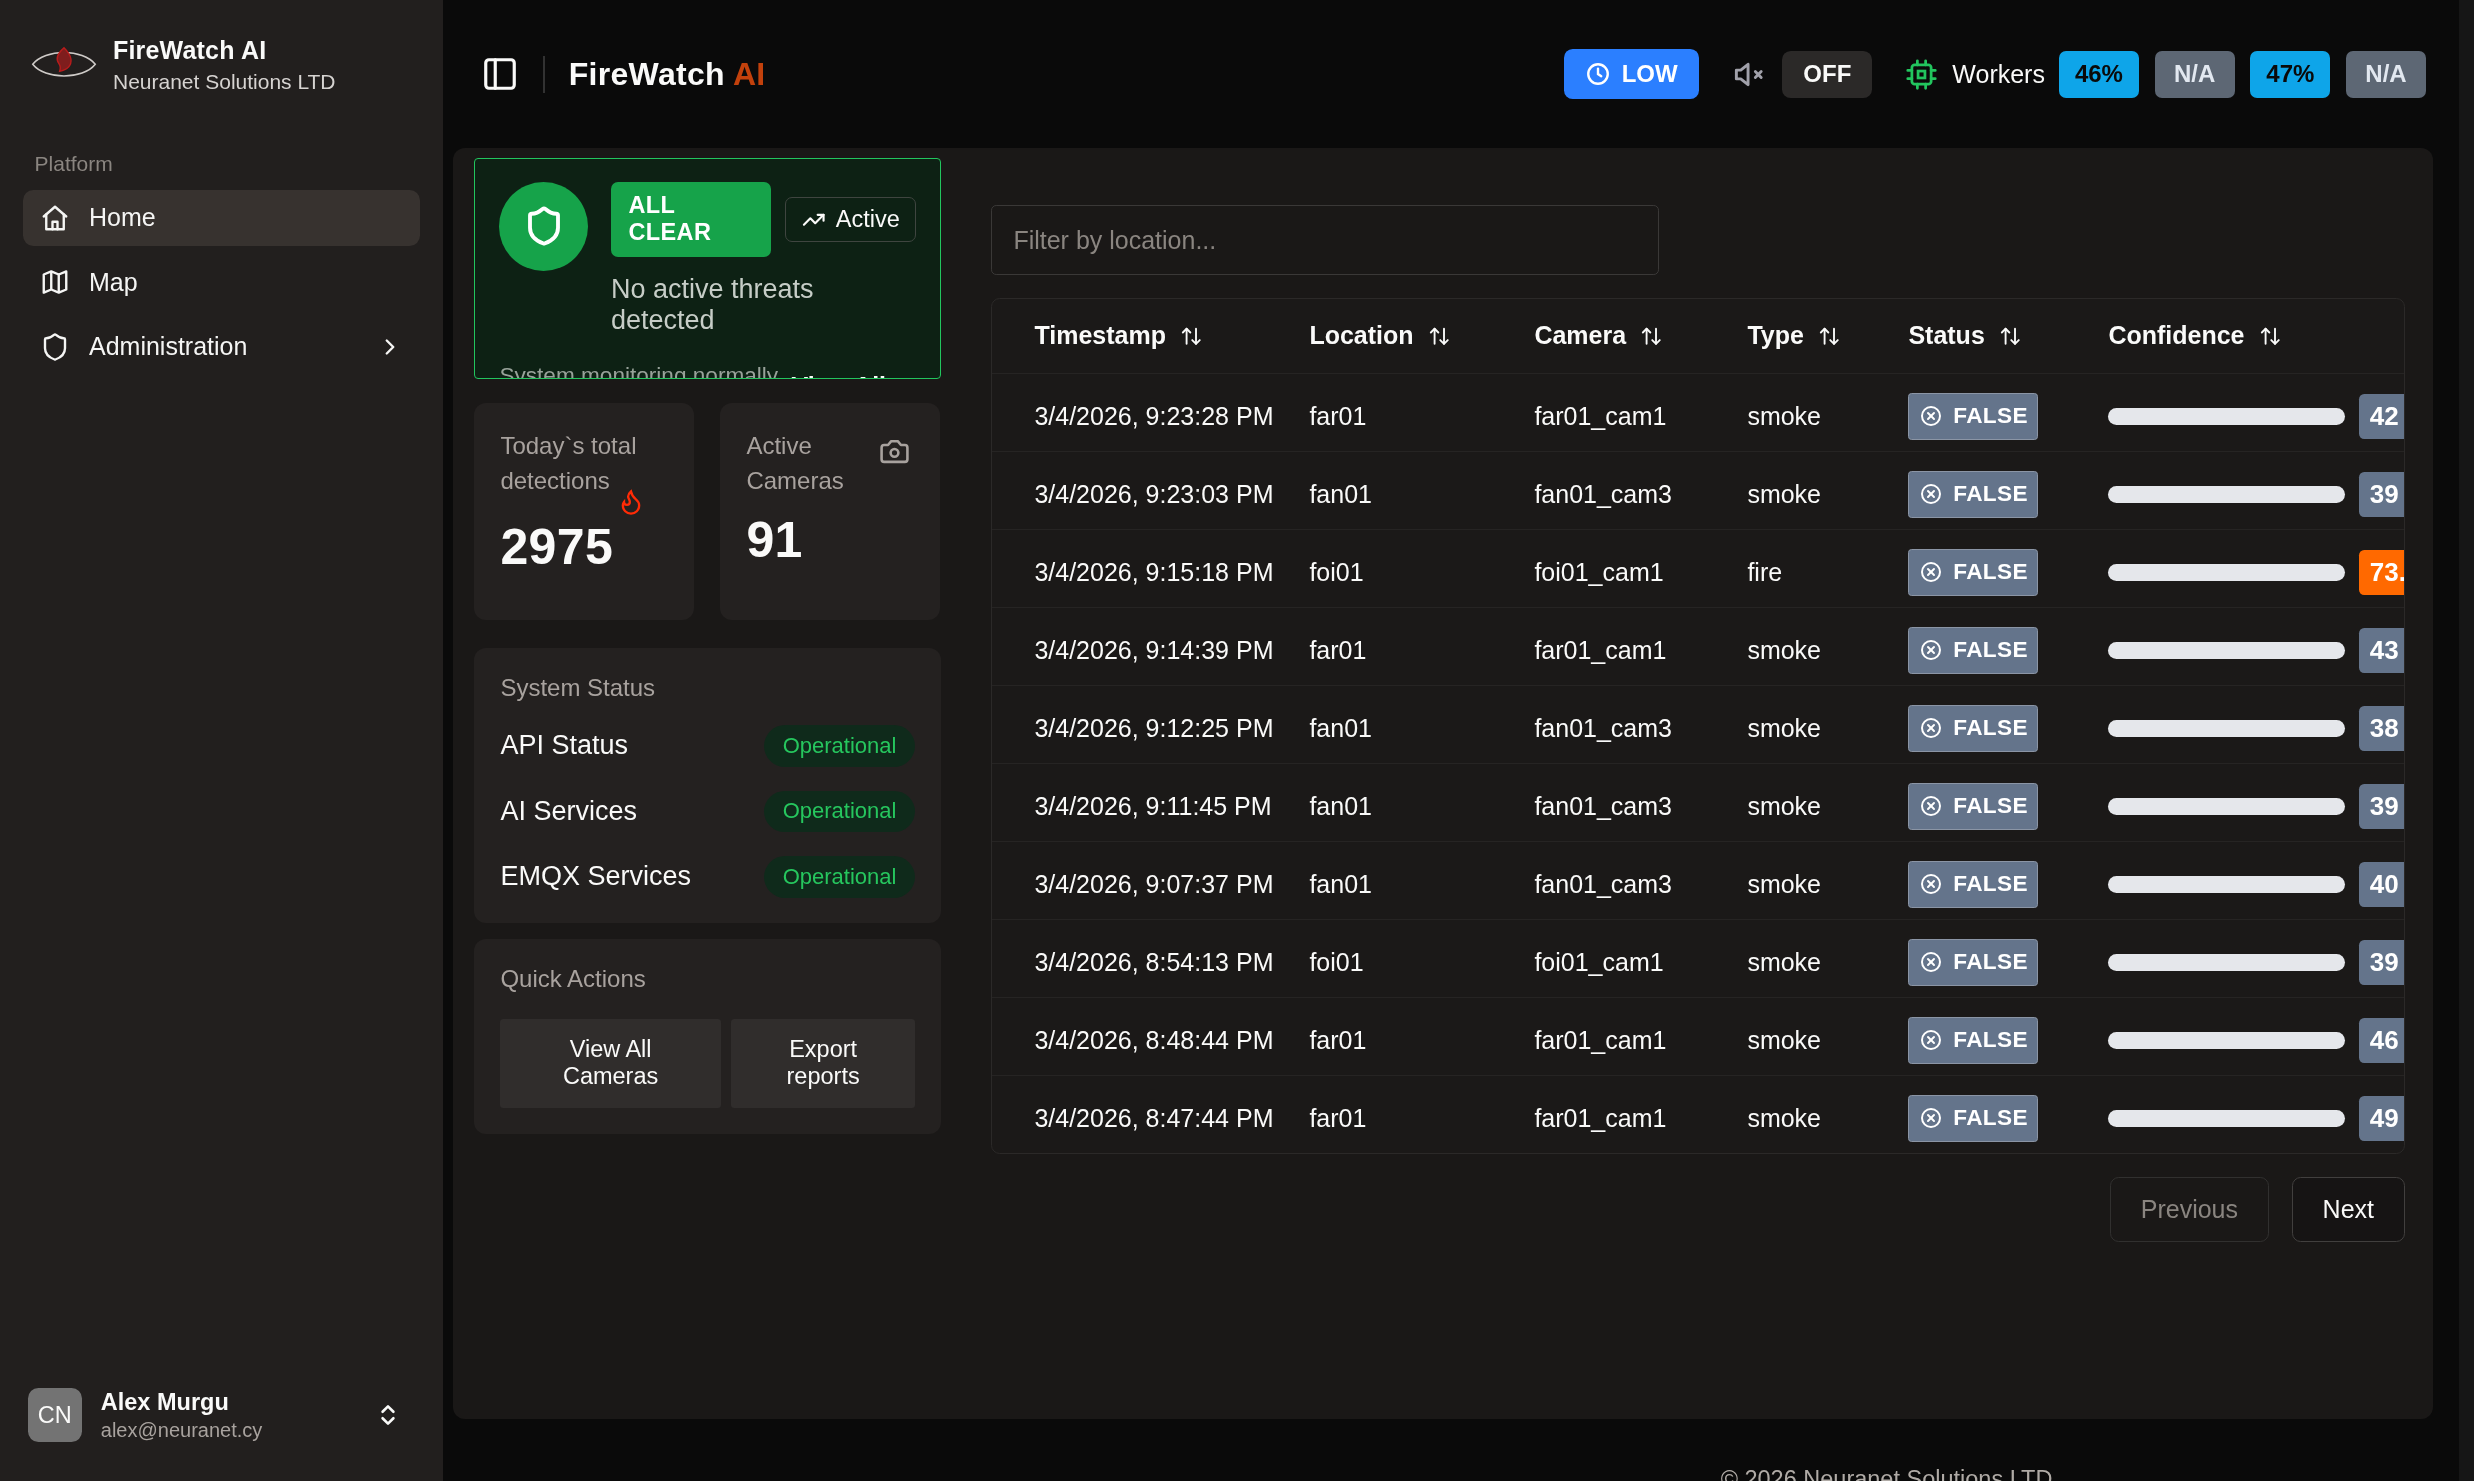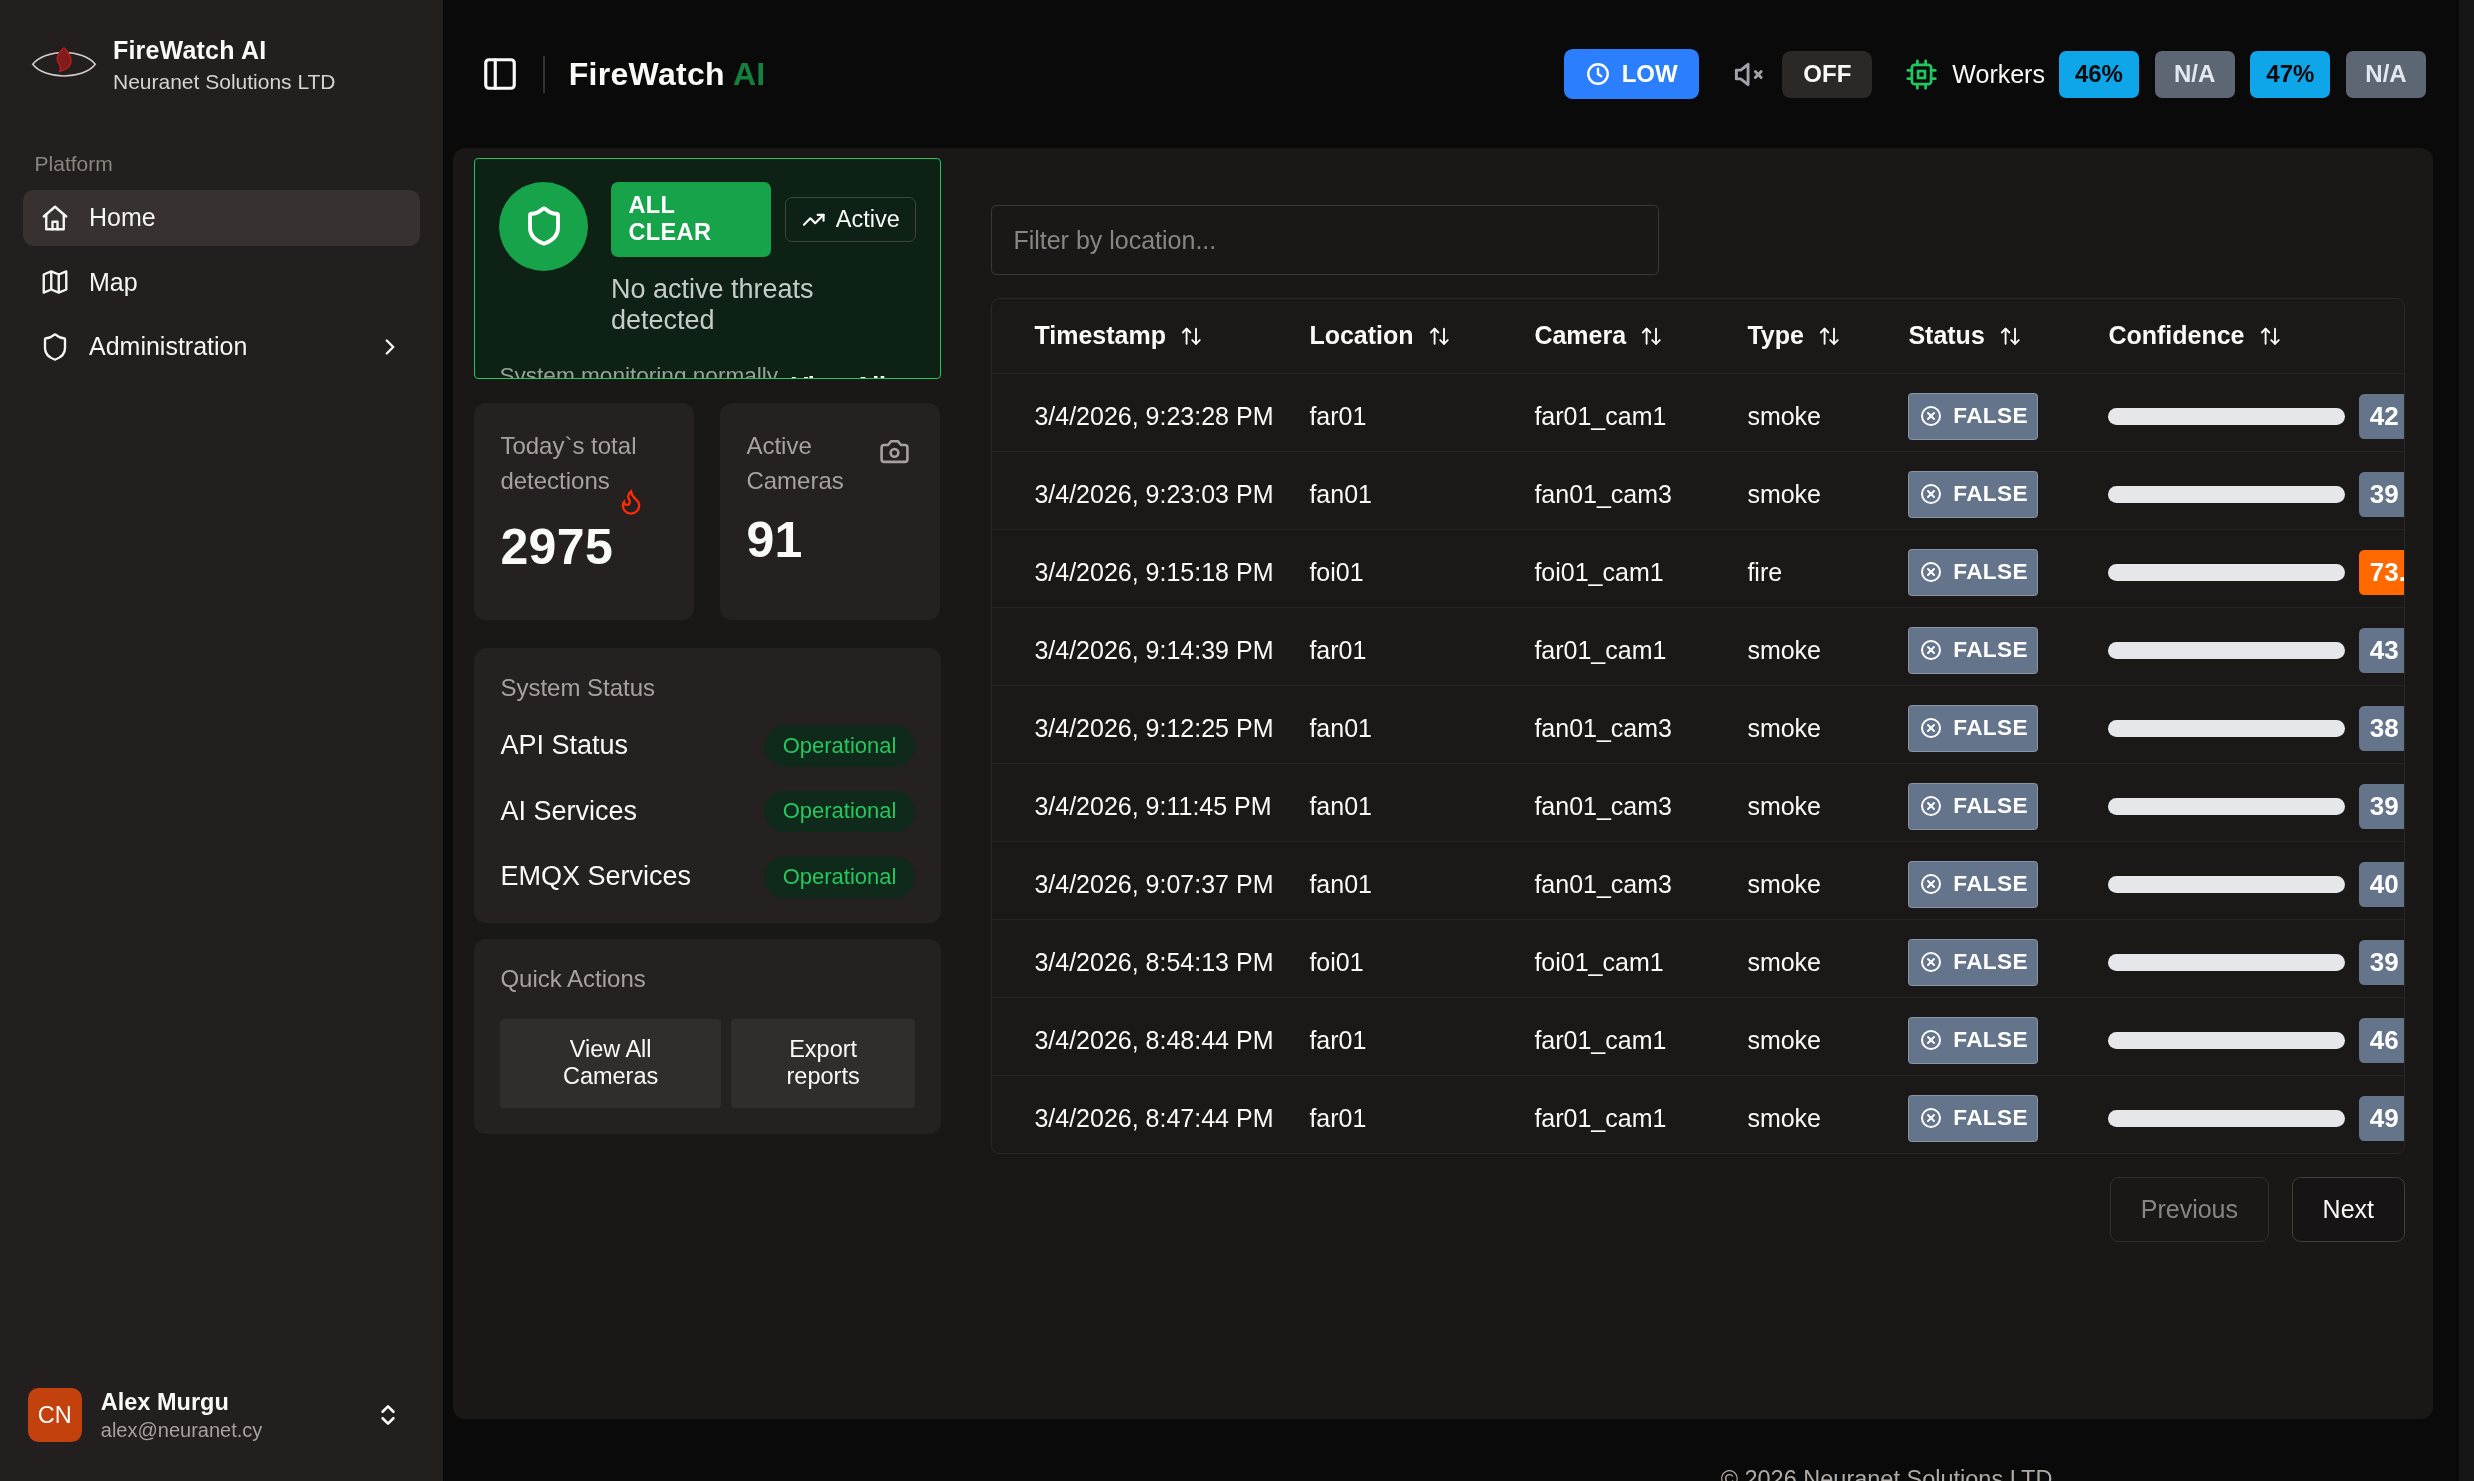--- a/index.html
+++ b/index.html
@@ -31,38 +31,38 @@
   .nav-item .icon { width: 30px; height: 30px; }
   .nav-item .nav-label { font-size: 25px; }
   .nav-item .spacer { flex: 1; }
   .nav-item .chev { width: 26px; height: 26px; }
 
   .sidebar-user {
     margin-top: auto; display: flex; align-items: center; gap: 19px;
     padding: 8.7px 5.2px; border-radius: 12px; cursor: pointer;
   }
   .avatar {
-    width: 54px; height: 54px; border-radius: 10.4px; background: #c2410c;
+    width: 54px; height: 54px; border-radius: 10.4px; background: #737373;
     display: flex; align-items: center; justify-content: center;
     font-size: 23.5px; color: #fafaf9;
   }
   .user-name { font-size: 23.5px; font-weight: 600; }
   .user-email { font-size: 20px; color: #a8a29e; margin-top: 3.5px; }
   .sidebar-user .chevrons { margin-left: auto; width: 26px; height: 26px; margin-right: 14px; }
 
   
   .main { position: absolute; left: 443px; top: 0; right: 0; height: 1482px; }
 
   .topbar {
     height: 148px; display: flex; align-items: center; padding: 0 49px 0 38px; gap: 24px;
   }
   .toggle-btn { width: 38px; height: 38px; color: #fafaf9; cursor: pointer; background: none; border: none; }
   .tb-divider { width: 1.7px; height: 37px; background: #323232; }
   .tb-title { font-size: 32px; font-weight: 700; letter-spacing: 0.3px; }
-  .tb-title .accent { color: #15803d; }
+  .tb-title .accent { color: #c2410c; }
   .tb-right { margin-left: auto; display: flex; align-items: center; gap: 33px; }
   .badge-low {
     display: flex; align-items: center; gap: 10.4px; background: #2b7fff; color: #fff;
     height: 50px; padding: 0 21px; border-radius: 8.7px; font-size: 24px; font-weight: 600; cursor: pointer; border: none;
   }
   .badge-low .icon { width: 26px; height: 26px; }
   .mute-wrap { display: flex; align-items: center; gap: 15.7px; }
   .mute-icon { width: 35px; height: 35px; color: #a1a1aa; cursor: pointer; }
   .badge-off {
     background: #2b2928; color: #fafaf9; height: 47px; padding: 0 21px; border-radius: 8.7px;

